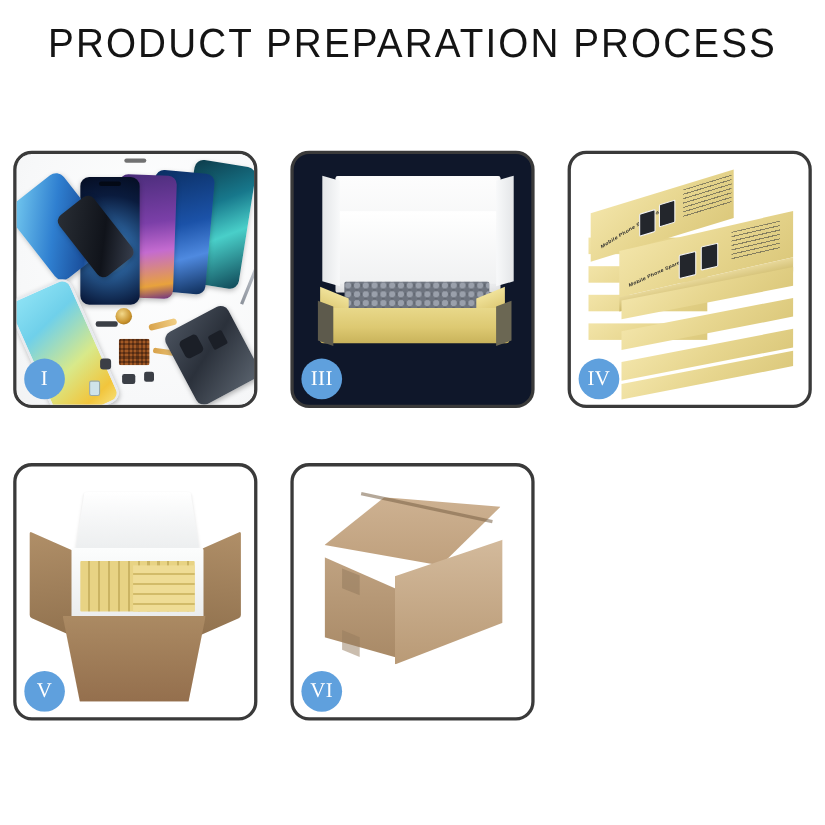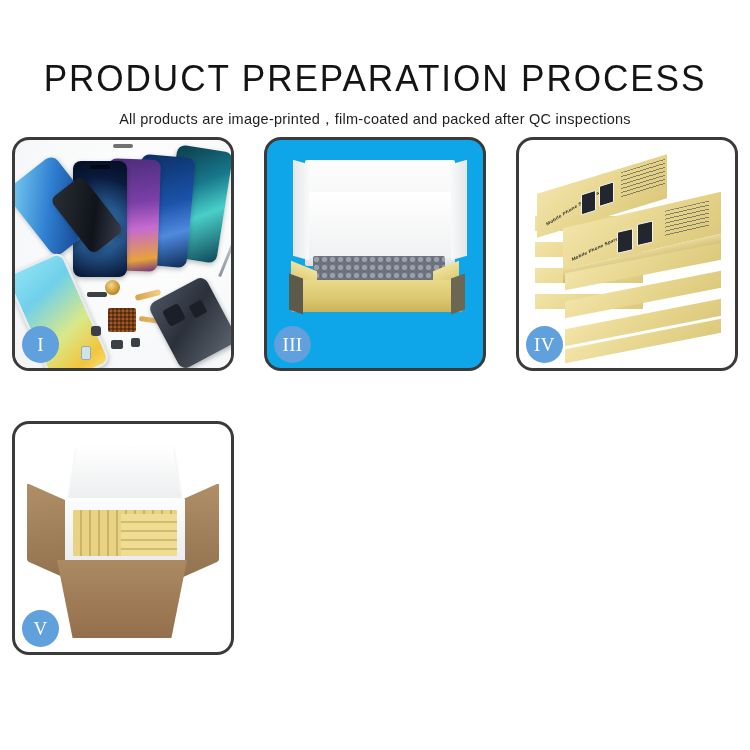--- a/index.html
+++ b/index.html
@@ -4,21 +4,21 @@
 <style>
   html,body{margin:0;padding:0;}
   body{
     width:750px;height:750px;background:#ffffff;
     font-family:"Liberation Sans","DejaVu Sans",sans-serif;
     overflow:hidden;position:relative;
   }
   .page{width:750px;height:750px;position:relative;}
 
   
-  .header{text-align:center;padding-top:60px;}
+  .header{text-align:center;padding-top:21px;}
   .title{
     font-size:37px;font-weight:400;letter-spacing:2.0px;color:#141414;
     line-height:1.05;white-space:nowrap;
     transform:scaleX(0.95);transform-origin:center;
   }
   .subtitle{
     font-size:14.5px;color:#1d1d1d;margin-top:11px;letter-spacing:0.25px;
     white-space:nowrap;
   }
 
@@ -133,21 +133,21 @@
       radial-gradient(circle at 5px 5px, rgba(170,185,200,.45) 0 4.2px, rgba(255,255,255,0) 4.6px) 6px 6px/13px 13px;
     mix-blend-mode:screen;
   }
   .bw-gloss{position:absolute;inset:0;border-radius:4px;
     background:linear-gradient(115deg,rgba(255,255,255,.55) 0%,rgba(255,255,255,0) 38%,rgba(255,255,255,.35) 72%,rgba(255,255,255,0) 100%);}
   .bw-tab{position:absolute;left:26px;top:10px;width:10px;height:9px;background:#caa35c;border-radius:1px;}
   .bw-conn{position:absolute;left:24px;bottom:12px;width:11px;height:26px;background:#c49a50;border-radius:2px;transform:rotate(6deg);}
   .bw-conn2{position:absolute;right:24px;bottom:12px;width:11px;height:26px;background:#c49a50;border-radius:2px;transform:rotate(-6deg);}
 
   
-  .p3{background:#0ea5e9;}
+  .p3{background:#0f172a;}
   .b3-lid{
     position:absolute;left:38px;top:20px;width:150px;height:106px;
     background:linear-gradient(to bottom,#fdfdfd 0%,#f3f4f5 60%,#e9eaec 100%);
     border-radius:2px;box-shadow:inset 0 -3px 6px rgba(0,0,0,.06);
   }
   .b3-lid:before{content:"";position:absolute;left:-12px;top:2px;width:16px;height:96px;
     background:linear-gradient(to right,#e4e6e8,#f8f9fa);transform:skewY(16deg);}
   .b3-lid:after{content:"";position:absolute;right:-12px;top:2px;width:16px;height:96px;
     background:linear-gradient(to left,#e4e6e8,#f8f9fa);transform:skewY(-16deg);}
   .b3-foam{
@@ -226,21 +226,20 @@
   .c-tape2{position:absolute;left:44px;top:152px;width:16px;height:18px;
     background:rgba(150,124,94,.5);transform:skewY(22deg);}
 </style>
 </head>
 <body>
 
 <div class="page">
 
   <div class="header">
     <div class="title">PRODUCT PREPARATION PROCESS</div>
-    <div class="subtitle">All products are image-printed，film-coated and packed after QC inspections</div>
   </div>
 
   <div class="grid">
 
     <div class="panel p1">
       <div class="panel-inner">
         <div class="wash"></div>
         <div class="ph ph-a"></div>
         <div class="ph ph-b"></div>
         <div class="ph ph-c"></div>
@@ -346,15 +345,28 @@
         <div class="v-foambox"></div>
         <div class="v-yellow"></div>
         <div class="v-yellow2"></div>
         <div class="v-body-fix"></div>
       </div>
       <div class="badge">
         <span>V</span>
       </div>
     </div>
 
+    <div class="panel p6">
+      <div class="panel-inner">
+        <div class="c-top"></div>
+        <div class="c-left"></div>
+        <div class="c-right"></div>
+        <div class="c-seam"></div>
+        <div class="c-tape"></div>
+        <div class="c-tape2"></div>
+      </div>
+      <div class="badge">
+        <span>VI</span>
+      </div>
+    </div>
 
   </div>
 </div>
 
 </body></html>

